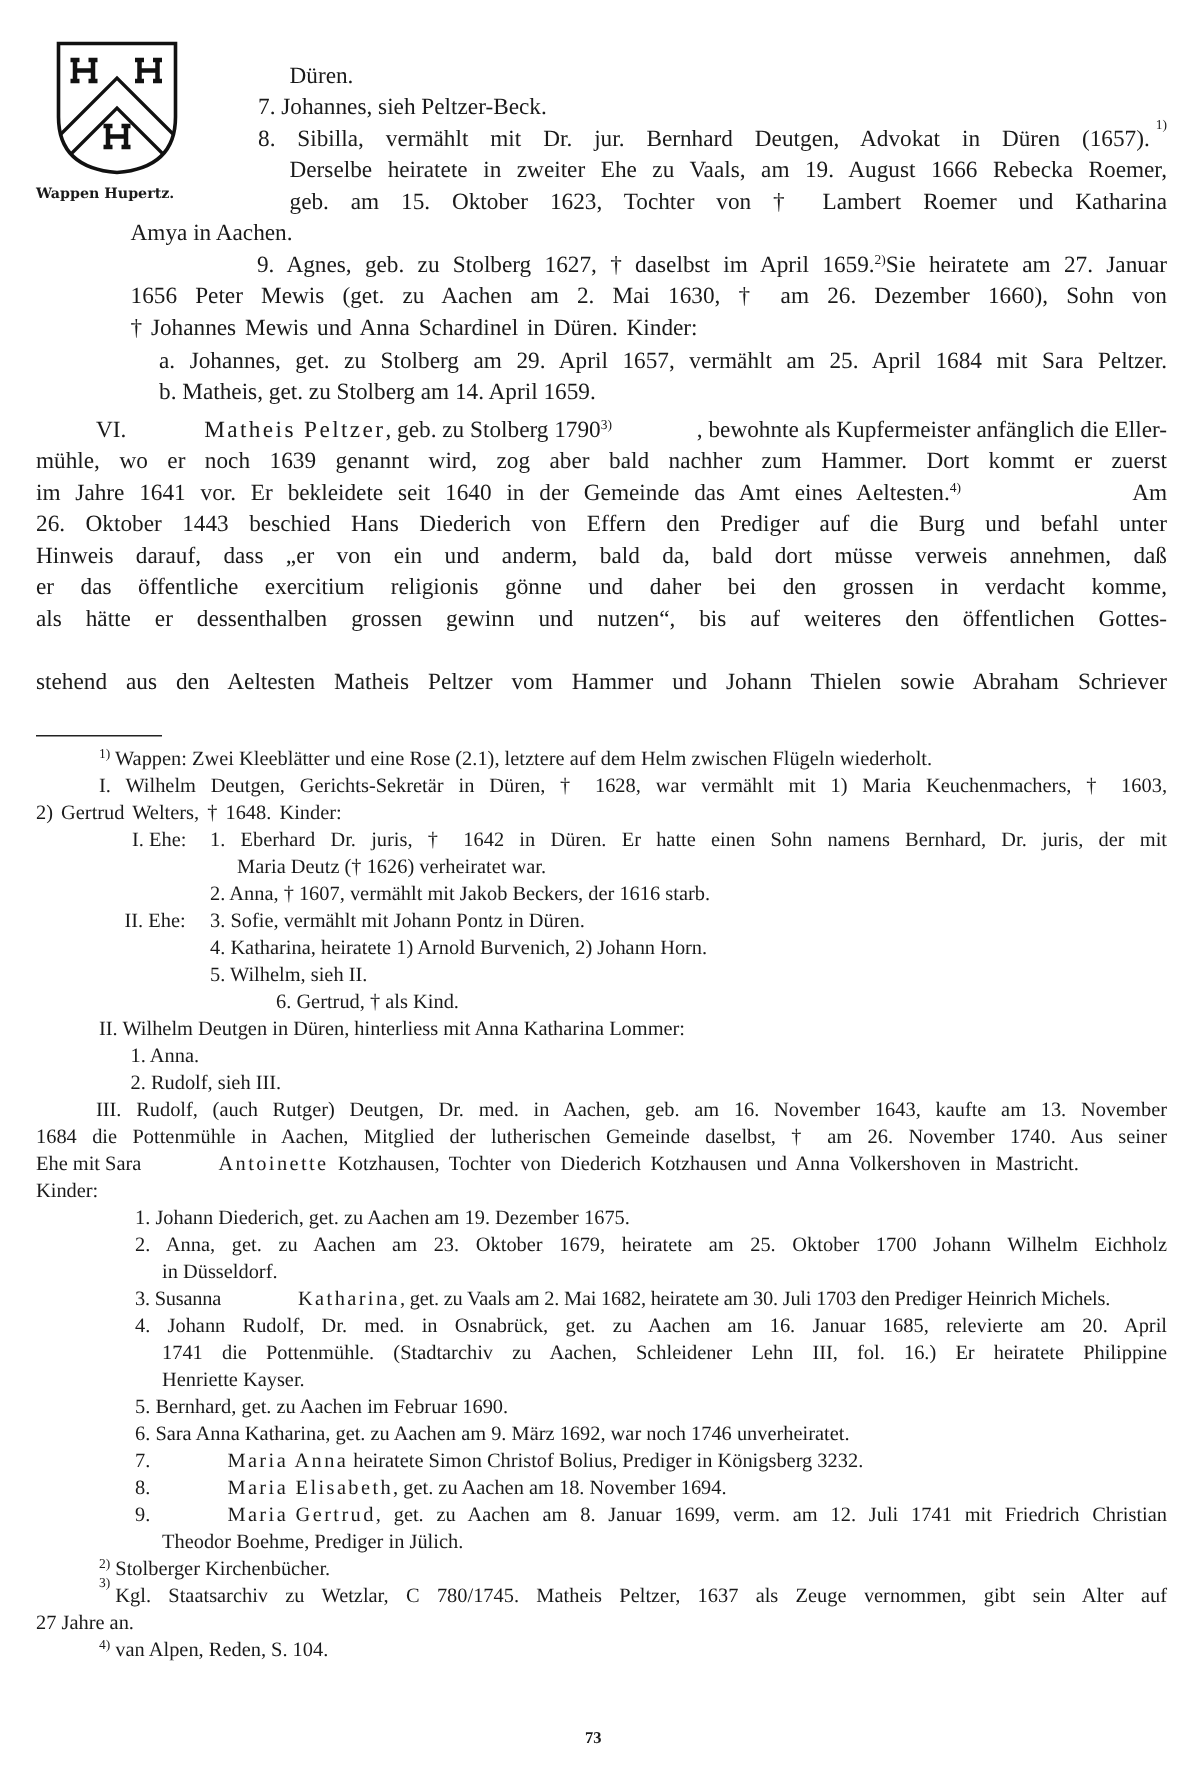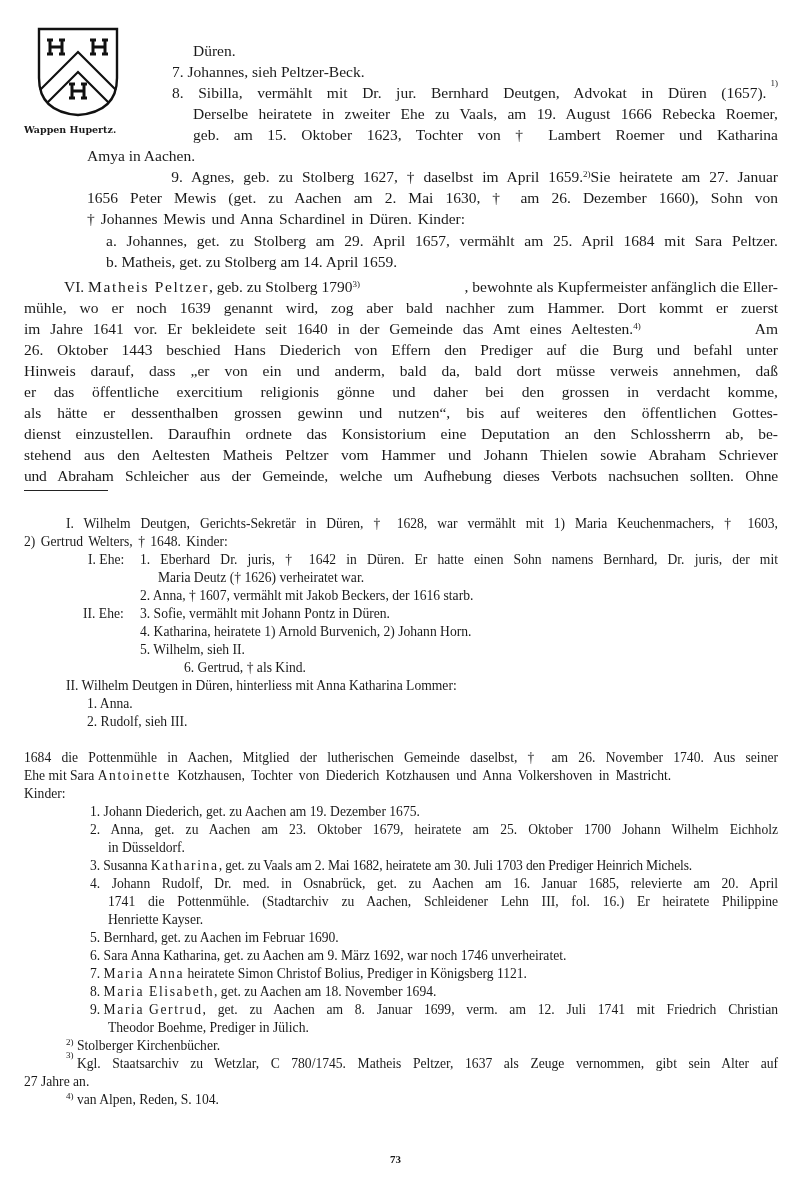--- a/index.html
+++ b/index.html
@@ -4,21 +4,21 @@
   <style>
     html, body { margin: 0; padding: 0; background: #ffffff; }
     body {
       width: 800px; height: 1180px; position: relative; overflow: hidden;
       font-family: "Liberation Serif", serif; color: #1a1a1a;
     }
     .page { position: absolute; left: 0; top: 0; width: 800px; height: 1180px; }
     .ln { position: absolute; font-size: 15.5px; line-height: 20px; white-space: nowrap; }
     .just { text-align: justify; text-align-last: justify; white-space: normal; }
     .fn { font-size: 13.6px; line-height: 18.2px; }
-    .sp { letter-spacing: 1.6px; }
+    .sp { letter-spacing: 1.6px; margin-left: 48px; }
     sup { font-size: 9px; vertical-align: 5px; line-height: 0; }
     .crest { position: absolute; left: 36px; top: 26px; width: 84px; height: 92px; }
     .crest-cap { position: absolute; left: 24px; top: 124px; font-size: 9.5px; font-weight: bold; font-family: "DejaVu Serif", serif; }
     .rule { position: absolute; left: 24px; top: 490px; width: 84px; height: 1px; background: #222; }
     .pnum { position: absolute; left: 390px; top: 1153px; font-size: 11px; font-weight: bold; font-family: Liberation Serif, serif; }
   </style>
 </head>
 <body>
 
 <div class="page">
@@ -60,61 +60,61 @@
   </div>
   <div class="ln just" style="left:24px; top:298px; width:754px;">mühle, wo er noch 1639 genannt wird, zog aber bald nachher zum Hammer. Dort kommt er zuerst</div>
   <div class="ln" style="left:24px; top:319px; width:754px; display:flex; justify-content:space-between;">
     <span style="word-spacing:6px;"><span>im Jahre 1641 vor. Er bekleidete seit 1640 in der Gemeinde das Amt eines Aeltesten.</span><sup>4)</sup></span>
     <span>Am</span>
   </div>
   <div class="ln just" style="left:24px; top:340px; width:754px;">26. Oktober 1443 beschied Hans Diederich von Effern den Prediger auf die Burg und befahl unter</div>
   <div class="ln just" style="left:24px; top:361px; width:754px;">Hinweis darauf, dass „er von ein und anderm, bald da, bald dort müsse verweis annehmen, daß</div>
   <div class="ln just" style="left:24px; top:403px; width:754px;">als hätte er dessenthalben grossen gewinn und nutzen“, bis auf weiteres den öffentlichen Gottes-</div>
   <div class="ln just" style="left:24px; top:382px; width:754px;">er das öffentliche exercitium religionis gönne und daher bei den grossen in verdacht komme,</div>
-  <div class="ln just" style="left:24px; top:424px; width:754px;">dienst einzustellen. Daraufhin ordnete das Konsistorium eine Deputation an den Schlossherrn ab, be-</div>
   <div class="ln just" style="left:24px; top:445px; width:754px;">stehend aus den Aeltesten Matheis Peltzer vom Hammer und Johann Thielen sowie Abraham Schriever</div>
-  <div class="ln just" style="left:24px; top:466px; width:754px; letter-spacing:-0.2px;">und Abraham Schleicher aus der Gemeinde, welche um Aufhebung dieses Verbots nachsuchen sollten. Ohne</div>
 
   <div class="rule"></div>
 
+  <div class="ln fn" style="left:66px; top:497px;"><sup>1)</sup> <span>Wappen: Zwei Kleeblätter und eine Rose (2.1), letztere auf dem Helm zwischen Flügeln wiederholt.</span></div>
   <div class="ln fn just" style="left:66px; top:515px; width:712px;">I. Wilhelm Deutgen, Gerichts-Sekretär in Düren, † 1628, war vermählt mit 1) Maria Keuchenmachers, † 1603,</div>
   <div class="ln fn" style="left:24px; top:533px; word-spacing:2px;">2) Gertrud Welters, † 1648. Kinder:</div>
 
   <div class="ln fn" style="left:88px; top:551px;">I. Ehe:</div>
   <div class="ln fn just" style="left:140px; top:551px; width:638px;">1. Eberhard Dr. juris, † 1642 in Düren. Er hatte einen Sohn namens Bernhard, Dr. juris, der mit</div>
   <div class="ln fn" style="left:158px; top:569px;">Maria Deutz († 1626) verheiratet war.</div>
   <div class="ln fn" style="left:140px; top:587px;">2. Anna, † 1607, vermählt mit Jakob Beckers, der 1616 starb.</div>
   <div class="ln fn" style="left:83px; top:605px;">II. Ehe:</div>
   <div class="ln fn" style="left:140px; top:605px;">3. Sofie, vermählt mit Johann Pontz in Düren.</div>
   <div class="ln fn" style="left:140px; top:623px;">4. Katharina, heiratete 1) Arnold Burvenich, 2) Johann Horn.</div>
   <div class="ln fn" style="left:140px; top:641px;">5. Wilhelm, sieh II.</div>
   <div class="ln fn" style="left:140px; top:659px;margin-left:44px;">6. Gertrud, † als Kind.</div>
 
   <div class="ln fn" style="left:66px; top:677px;">II. Wilhelm Deutgen in Düren, hinterliess mit Anna Katharina Lommer:</div>
   <div class="ln fn" style="left:87px; top:695px;">1. Anna.</div>
   <div class="ln fn" style="left:87px; top:713px;">2. Rudolf, sieh III.</div>
 
+  <div class="ln fn just" style="left:64px; top:731px; width:714px;">III. Rudolf, (auch Rutger) Deutgen, Dr. med. in Aachen, geb. am 16. November 1643, kaufte am 13. November</div>
   <div class="ln fn just" style="left:24px; top:749px; width:754px;">1684 die Pottenmühle in Aachen, Mitglied der lutherischen Gemeinde daselbst, † am 26. November 1740. Aus seiner</div>
   <div class="ln fn" style="left:24px; top:767px; width:754px; display:flex;">
     <span style="white-space:pre;">Ehe mit Sara </span>
       <span class="sp">Antoinette</span>
       <span style="white-space:pre; word-spacing:3px;"> Kotzhausen, Tochter von Diederich Kotzhausen und Anna Volkershoven in Mastricht.</span>
   </div>
   <div class="ln fn" style="left:24px; top:785px;">Kinder:</div>
 
   <div class="ln fn" style="left:90px; top:803px;">1. Johann Diederich, get. zu Aachen am 19. Dezember 1675.</div>
   <div class="ln fn just" style="left:90px; top:821px; width:688px;">2. Anna, get. zu Aachen am 23. Oktober 1679, heiratete am 25. Oktober 1700 Johann Wilhelm Eichholz</div>
   <div class="ln fn" style="left:108px; top:839px;">in Düsseldorf.</div>
   <div class="ln fn" style="left:90px; top:857px; letter-spacing:-0.15px;"><span style="white-space:pre;">3. Susanna </span><span class="sp">Katharina</span><span>, get. zu Vaals am 2. Mai 1682, heiratete am 30. Juli 1703 den Prediger Heinrich Michels.</span></div>
   <div class="ln fn just" style="left:90px; top:875px; width:688px;">4. Johann Rudolf, Dr. med. in Osnabrück, get. zu Aachen am 16. Januar 1685, relevierte am 20. April</div>
   <div class="ln fn just" style="left:108px; top:893px; width:670px;">1741 die Pottenmühle. (Stadtarchiv zu Aachen, Schleidener Lehn III, fol. 16.) Er heiratete Philippine</div>
   <div class="ln fn" style="left:108px; top:911px;">Henriette Kayser.</div>
   <div class="ln fn" style="left:90px; top:929px;">5. Bernhard, get. zu Aachen im Februar 1690.</div>
   <div class="ln fn" style="left:90px; top:947px;">6. Sara Anna Katharina, get. zu Aachen am 9. März 1692, war noch 1746 unverheiratet.</div>
-  <div class="ln fn" style="left:90px; top:965px;"><span style="white-space:pre;">7. </span><span class="sp">Maria Anna</span><span style="white-space:pre;"> heiratete Simon Christof Bolius, Prediger in Königsberg 1121.</span></div>
+  <div class="ln fn" style="left:90px; top:965px;"><span style="white-space:pre;">7. </span><span class="sp">Maria Anna</span><span style="white-space:pre;"> heiratete Simon Christof Bolius, Prediger in Königsberg 3232.</span></div>
   <div class="ln fn" style="left:90px; top:983px;"><span style="white-space:pre;">8. </span><span class="sp">Maria Elisabeth</span><span>, get. zu Aachen am 18. November 1694.</span></div>
   <div class="ln fn" style="left:90px; top:1001px; width:688px; display:flex;">
       <span style="white-space:pre;">9. </span>
       <span class="sp">Maria Gertrud</span>
       <span class="just" style="flex:1;">, get. zu Aachen am 8. Januar 1699, verm. am 12. Juli 1741 mit Friedrich Christian</span>
     </div>
   <div class="ln fn" style="left:108px; top:1019px;">Theodor Boehme, Prediger in Jülich.</div>
 
   <div class="ln fn" style="left:66px; top:1037px;"><sup>2)</sup> <span>Stolberger Kirchenbücher.</span></div>
   <div class="ln fn" style="left:66px; top:1055px; width:712px; display:flex;"><sup>3)</sup>&nbsp;<span class="just" style="flex:1;">Kgl. Staatsarchiv zu Wetzlar, C 780/1745. Matheis Peltzer, 1637 als Zeuge vernommen, gibt sein Alter auf</span></div>

